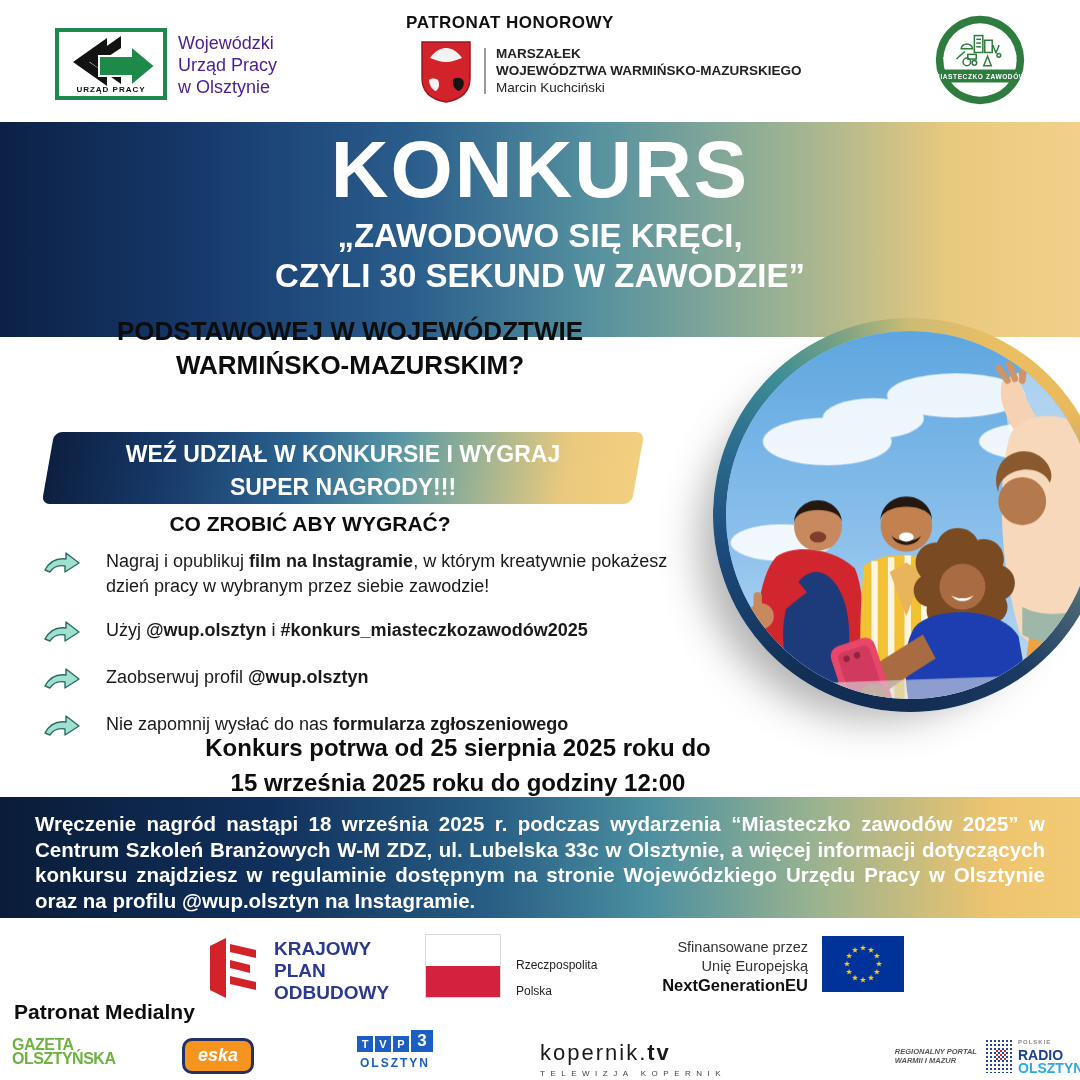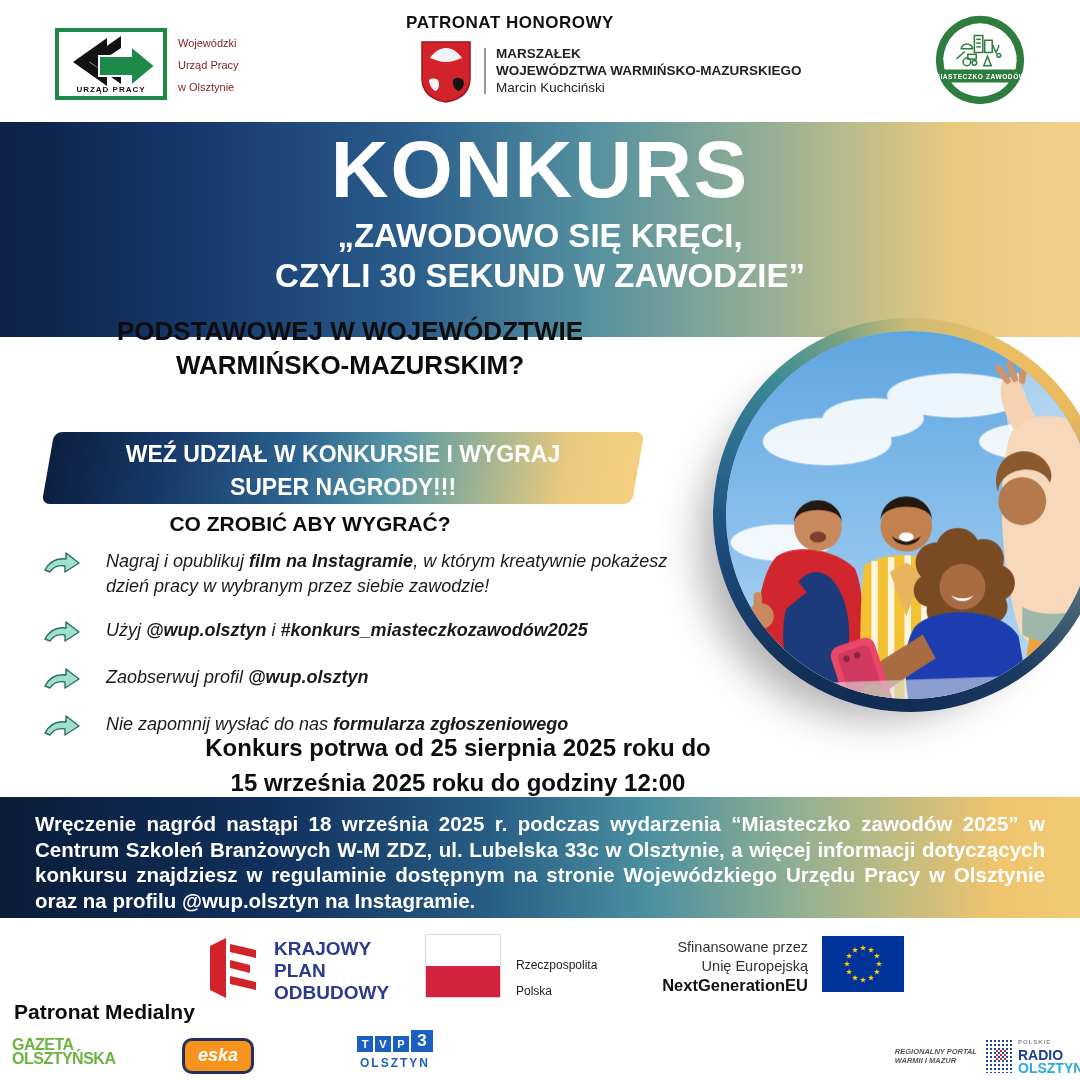--- a/index.html
+++ b/index.html
@@ -2,21 +2,21 @@
 <html><head>
 <meta charset="utf-8">
 <style>
   html,body{margin:0;padding:0;}
   body{font-family:"Liberation Sans", sans-serif;}
   .poster{position:relative;width:1080px;height:1080px;background:#fff;overflow:hidden;}
 
   
   .header{position:absolute;left:0;top:0;width:1080px;height:122px;background:#fff;}
   .wup-logo{position:absolute;left:55px;top:28px;}
-  .org-name{position:absolute;left:178px;top:32px;font-size:11px;color:#7f1d1d;line-height:22px;}
+  .org-name{position:absolute;left:178px;top:32px;font-size:18px;color:#4c1d95;line-height:22px;}
   .patronat-title{position:absolute;left:300px;top:13px;width:420px;text-align:center;font-size:17px;font-weight:bold;color:#111;letter-spacing:.5px;}
   .coat{position:absolute;left:420px;top:40px;}
   .vdivider{position:absolute;left:484px;top:48px;width:1.5px;height:46px;background:#9a9a9a;}
   .marszalek{position:absolute;left:496px;top:45px;color:#222;font-size:13.5px;line-height:17px;}
   .marszalek .b{font-weight:bold;}
   .badge{position:absolute;left:933px;top:13px;}
 
   
   .hero{position:absolute;left:0;top:122px;width:1080px;height:215px;
     background:linear-gradient(90deg,#0c2145 0%,#16386b 18%,#2a5d8c 38%,#55919f 55%,#98b194 72%,#e9c97e 88%,#f2d08a 100%);
@@ -29,21 +29,21 @@
     font-size:26px;font-weight:bold;color:#0d0d0d;line-height:34px;}
   .ribbon{position:absolute;left:48px;top:432px;width:590px;height:72px;}
   .ribbon-bg{position:absolute;inset:0;transform:skewX(-10deg);border-radius:8px;
     background:linear-gradient(90deg,#0c1f40 0%,#173a6a 20%,#2c6390 42%,#5595a4 58%,#98b194 72%,#eac97e 88%,#f3cf7f 100%);}
   .ribbon-text{position:relative;text-align:center;color:#fff;font-weight:bold;font-size:23px;line-height:33px;padding-top:6px;}
   .steps-heading{position:absolute;left:30px;top:512px;width:560px;text-align:center;
     font-size:21px;font-weight:bold;color:#0d0d0d;}
   .steps{position:absolute;left:42px;top:549px;width:640px;}
   .step{display:flex;align-items:flex-start;margin-bottom:19px;}
   .step svg{flex:0 0 40px;margin-top:2px;}
-  .step p{margin:0 0 0 24px;font-size:18px;color:#1a1a1a;line-height:25px;font-style:italic;}
+  .step p{margin:0 0 0 24px;font-size:18px;color:#1a1a1a;line-height:25px;}
   .step .bold{font-weight:bold;}
   .dates{position:absolute;left:0;top:730px;width:916px;text-align:center;
     font-size:24px;font-weight:bold;color:#0d0d0d;line-height:35px;}
 
   
   .photo-wrap{position:absolute;left:713px;top:318px;width:394px;height:394px;border-radius:50%;
     background:conic-gradient(from 0deg,#cdbc74 0%,#ecbe62 8%,#eab95c 16%,#b99a5f 24%,#4e6a76 32%,#1c3b63 40%,#122c52 50%,#132f56 60%,#1c4a7a 72%,#2f7190 82%,#3e8e95 88%,#79a283 94%,#cdbc74 100%);
     box-shadow:-34px 28px 38px -20px rgba(90,90,90,.45);}
   .photo-inner{position:absolute;inset:13px;border-radius:50%;overflow:hidden;background:#9cc6ea;}
 
@@ -361,20 +361,24 @@
   <div class="tvp">
     <div class="tvp-row">
       <div class="tvp-sq">T</div>
       <div class="tvp-sq">V</div>
       <div class="tvp-sq">P</div>
       <div class="tvp-3">3</div>
     </div>
     <div class="tvp-sub">OLSZTYN</div>
   </div>
 
+  <div class="kopernik">
+    <div class="top"><span>kopernik.</span><span class="tvb">tv</span></div>
+    <div class="sub">TELEWIZJA KOPERNIK</div>
+  </div>
 
   <div class="olsztynpl">
     <div class="main"><span>Olsztyn.</span><span class="orange">com.pl</span></div>
     <div class="sub">
       <div>REGIONALNY PORTAL</div>
       <div>WARMII I MAZUR</div>
     </div>
   </div>
 
   <div class="radio">

